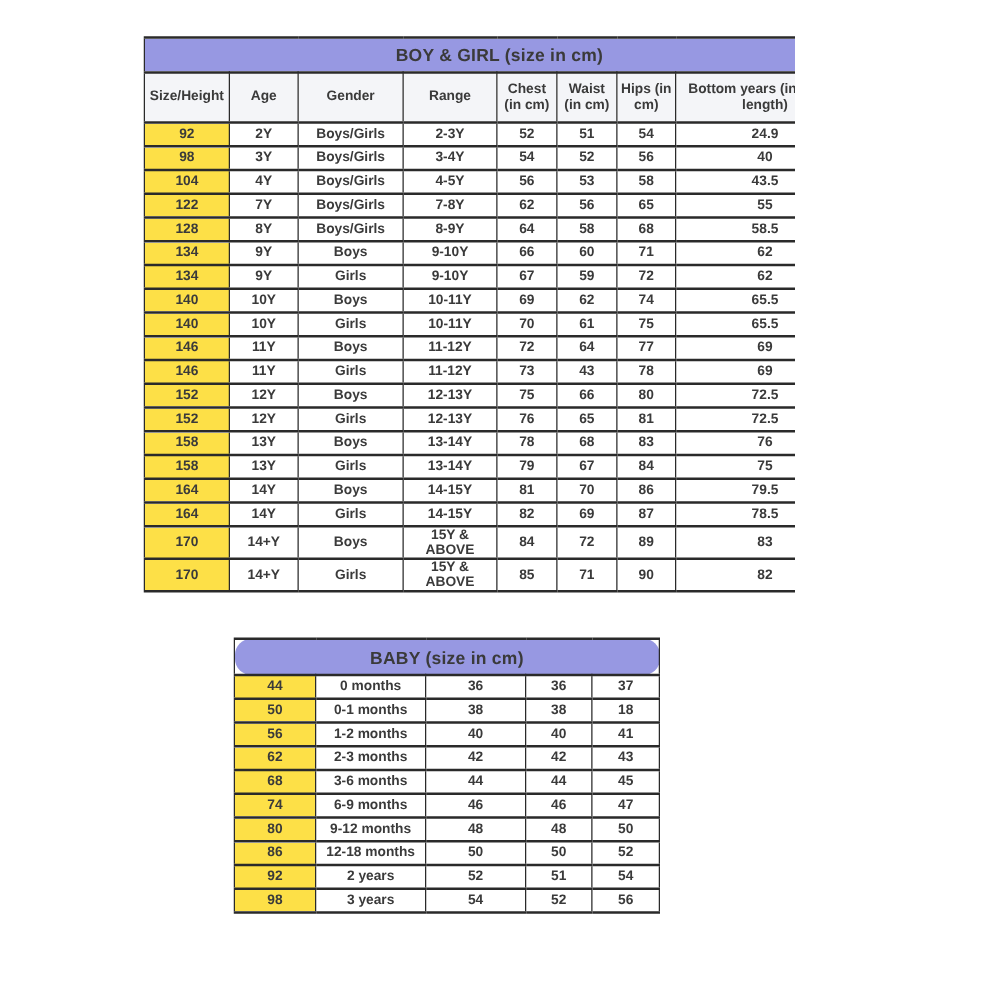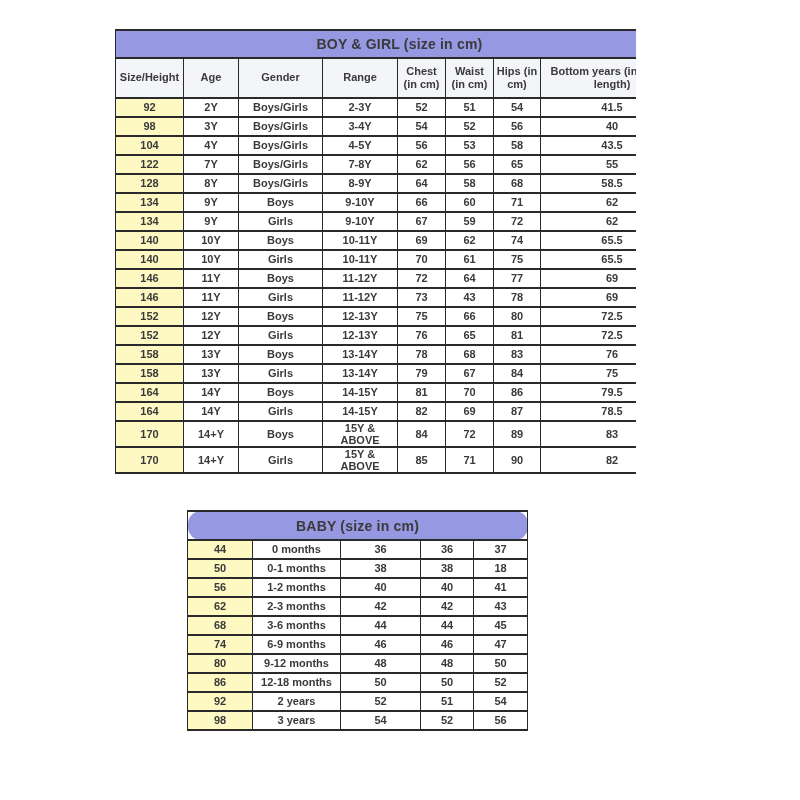--- a/index.html
+++ b/index.html
@@ -16,21 +16,21 @@
   th.band {
     background:#9798e2; height:28px;
     font-size:14px; font-weight:700; color:#10102a;
     letter-spacing:.2px; border:2px solid #2a2a2a;
   }
   tr.cols th {
     background:#f4f5f8; height:40px;
     font-size:11px; font-weight:700; line-height:1.2; padding:0 1px;
   }
   table.size-table td { height:19px; font-size:11px; font-weight:700; line-height:1.1; padding:0 1px; }
-  table.size-table td:first-child { background:#fef9c3; }
+  table.size-table td:first-child { background:#fde047; }
 
   .boy-girl { left:115px; top:29px; width:568px; }
   .boy-girl col.c1{width:68px} .boy-girl col.c2{width:55px} .boy-girl col.c3{width:84px}
   .boy-girl col.c4{width:75px} .boy-girl col.c5{width:48px} .boy-girl col.c6{width:48px}
   .boy-girl col.c7{width:47px} .boy-girl col.c8{width:143px}
 
   .baby { left:187px; top:510px; width:340px; }
   .baby th.band { height:29px;border-radius:13px; }
   .baby tr.cols th { height:39px; }
   .baby col.b1{width:65px} .baby col.b2{width:88px} .baby col.b3{width:80px}
@@ -69,21 +69,21 @@
     </thead>
     <tbody>
         <tr>
           <td>92</td>
           <td>2Y</td>
           <td>Boys/Girls</td>
           <td>2-3Y</td>
           <td>52</td>
           <td>51</td>
           <td>54</td>
-          <td>41.5</td>
+          <td>24.9</td>
         </tr>
         <tr>
           <td>98</td>
           <td>3Y</td>
           <td>Boys/Girls</td>
           <td>3-4Y</td>
           <td>54</td>
           <td>52</td>
           <td>56</td>
           <td>40</td>

